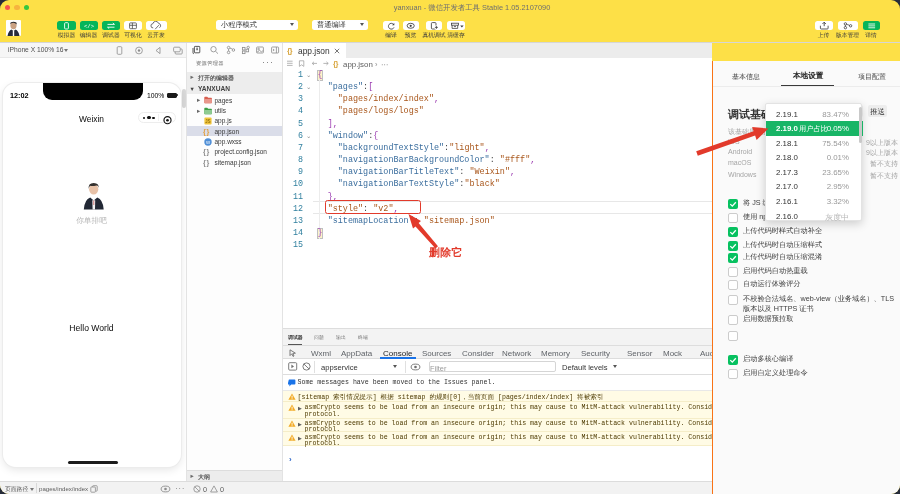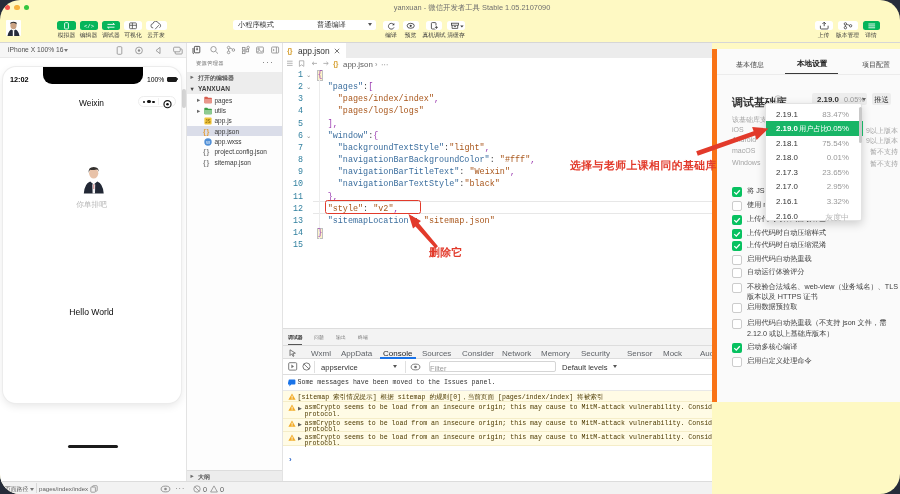--- a/index.html
+++ b/index.html
@@ -1,17 +1,17 @@
 <!DOCTYPE html>
 <html><head><meta charset="utf-8">
 <style>
 *{margin:0;padding:0;box-sizing:border-box}
 html,body{width:900px;height:494px;background:#262c3a;overflow:hidden}
 body{font-family:"Liberation Sans",sans-serif;-webkit-font-smoothing:antialiased}
-#win{position:absolute;left:0;top:0;width:900px;height:494px;border-radius:20px;overflow:hidden;background:#fef9c3}
+#win{position:absolute;left:0;top:0;width:900px;height:494px;border-radius:9px;overflow:hidden;background:#fde047}
 .abs{position:absolute}
 .tl{position:absolute;top:4.5px;width:5.6px;height:5.6px;border-radius:50%}
 .glabel{position:absolute;top:31px;width:28px;font-size:5.8px;color:#3b3b3b;text-align:center;white-space:nowrap}
 .gbtn{position:absolute;top:20.5px;height:9.6px;border-radius:2.5px;background:#06b55a}
 .wbtn{position:absolute;top:20.5px;height:9.6px;border-radius:2.5px;background:#fff}
 .drop{position:absolute;top:19.8px;height:9.8px;background:#fff;border-radius:2.5px;font-size:7.2px;color:#333;line-height:9.8px;padding-left:5px}
 .caret{position:absolute;right:4px;top:3.6px;width:0;height:0;border-left:2.6px solid transparent;border-right:2.6px solid transparent;border-top:3.2px solid #555}
 svg{display:block}
 </style></head>
 <body>
@@ -55,22 +55,22 @@
 <svg width="20.5" height="9.6" viewBox="0 0 20.5 9.6">
         <path d="M7.2 6.9 a2.1 2.1 0 0 1 -0.3 -4.2 a2.9 2.9 0 0 1 5.6 -0.4 a2.4 2.4 0 0 1 1 4.4" fill="none" stroke="#4a4a4a" stroke-width="0.8"></path>
         <path d="M12.8 4.2 L9.2 8.2" stroke="#4a4a4a" stroke-width="0.8"></path>
       </svg>
     </div>
 <div class="glabel" style="left:52.5px">模拟器</div>
 <div class="glabel" style="left:74.5px">编辑器</div>
 <div class="glabel" style="left:97px">调试器</div>
 <div class="glabel" style="left:119px">可视化</div>
 <div class="glabel" style="left:142px">云开发</div>
-<div class="drop" style="left:233px;width:90px">小程序模式<span class="caret"></span></div>
-<div class="drop" style="left:312px;width:64px">普通编译<span class="caret"></span></div>
+<div class="drop" style="left:216px;width:82px">小程序模式<span class="caret"></span></div>
+<div class="drop" style="left:312px;width:56px">普通编译<span class="caret"></span></div>
 <div class="wbtn" style="left:383px;width:15.5px">
 <svg width="15.5" height="9.6" viewBox="0 0 15.5 9.6">
         <path d="M10.5 3.3 a2.9 2.9 0 1 0 0.5 3.1" fill="none" stroke="#3d3d3d" stroke-width="0.85"></path>
         <path d="M11.3 1.9 L11.3 4.2 L9.0 4.2 Z" fill="#3d3d3d"></path>
       </svg>
     </div>
 <div class="wbtn" style="left:403px;width:15.5px">
 <svg width="15.5" height="9.6" viewBox="0 0 15.5 9.6">
         <ellipse cx="7.7" cy="4.8" rx="3.6" ry="2.5" fill="none" stroke="#3d3d3d" stroke-width="0.85"></ellipse>
         <circle cx="7.7" cy="4.8" r="1.1" fill="#3d3d3d"></circle>
@@ -126,21 +126,21 @@
    <rect x="2.2" y="0.7" width="4.6" height="7.6" rx="1" fill="none" stroke="#8c8c8c" stroke-width="0.8"></rect>
    <circle cx="24" cy="4.5" r="3.4" fill="none" stroke="#8c8c8c" stroke-width="0.8"></circle>
           <circle cx="24" cy="4.5" r="1.2" fill="#8c8c8c"></circle>
    <path d="M45 1.4 L41 4.5 L45 7.6 Z" fill="none" stroke="#8c8c8c" stroke-width="0.8" stroke-linejoin="round"></path>
    <rect x="58.6" y="1.2" width="6.6" height="4.6" rx="1" fill="none" stroke="#8c8c8c" stroke-width="0.8"></rect>
           <path d="M60.2 5.8 v1.4 a0.8 0.8 0 0 0 0.8 0.8 h5.4 a0.8 0.8 0 0 0 0.8 -0.8 v-3.4 a0.8 0.8 0 0 0 -0.8 -0.8 h-1" fill="none" stroke="#8c8c8c" stroke-width="0.8"></path>
   </svg>
  </div>
  <div class="abs" style="left:181.5px;top:46px;width:4px;height:19px;background:#d9d9d9;border-radius:2px"></div>
 
- <div class="abs" style="left:3px;top:24px;width:177.5px;height:336px;background:#fff;border-radius:13px;box-shadow:0 0 0 1px #ececec,0 3px 8px rgba(0,0,0,0.10)">
+ <div class="abs" style="left:3px;top:40px;width:177.5px;height:384px;background:#fff;border-radius:13px;box-shadow:0 0 0 1px #ececec,0 3px 8px rgba(0,0,0,0.10)">
   <div class="abs" style="left:40px;top:0;width:99.5px;height:16.6px;background:#000;border-radius:0 0 9px 9px"></div>
   <span class="abs" style="left:7px;top:8px;font-size:7.3px;font-weight:700;color:#000">12:02</span>
   <span class="abs" style="left:144px;top:9px;font-size:6.8px;color:#000">100%</span>
   <div class="abs" style="left:163.5px;top:9.5px;width:10px;height:5.4px;background:#1a1a1a;border-radius:1.4px"></div>
   <div class="abs" style="left:174px;top:11.2px;width:1.4px;height:2px;background:#1a1a1a;border-radius:0 1px 1px 0"></div>
   <span class="abs" style="left:0;top:31px;width:177px;text-align:center;font-size:8.4px;color:#0a0a0a">Weixin</span>
   <div class="abs" style="left:134.5px;top:28.5px;width:38.5px;height:11.4px;border:1px solid #ededed;border-radius:6px;background:#fff">
    <span class="abs" style="left:4.4px;top:4.1px;width:2.4px;height:2.4px;border-radius:50%;background:#111"></span>
    <span class="abs" style="left:8.6px;top:3.4px;width:3.6px;height:3.6px;border-radius:50%;background:#111"></span>
    <span class="abs" style="left:13.8px;top:4.1px;width:2.4px;height:2.4px;border-radius:50%;background:#111"></span>
@@ -457,21 +457,21 @@
 
 <style>
 .cb{position:absolute;left:15px;width:10px;height:10px;border-radius:2px}
 .cbc{background:#07c160}
 .cbu{background:#fff;border:1px solid #ccc}
 .cblb{position:absolute;left:30px;font-size:7.2px;color:#3c3c3c;line-height:10.8px;width:154px}
 .gray{position:absolute;font-size:7px;color:#a5a5a5}
 .ver{position:absolute;left:10px;font-size:7.9px;color:#333}
 .pct{position:absolute;right:12px;font-size:7.9px;color:#999;text-align:right}
 </style>
-<div class="abs" style="left:712px;top:49px;width:188px;height:353px;background:#fafafa;border-left:5px solid #f97316">
+<div class="abs" style="left:712px;top:61px;width:188px;height:433px;background:#fafafa;border-left:1px solid #f97316">
  <span class="abs" style="left:19px;top:10.5px;font-size:7px;color:#454545">基本信息</span>
  <span class="abs" style="left:80px;top:10px;font-size:7.6px;font-weight:700;color:#222">本地设置</span>
  <span class="abs" style="left:145px;top:10.5px;font-size:7px;color:#454545">项目配置</span>
  <div class="abs" style="left:0;top:24.5px;width:188px;height:1px;background:#ececec"></div>
  <div class="abs" style="left:68px;top:23.5px;width:53px;height:1.8px;background:#3a3a3a"></div>
  <span class="abs" style="left:15px;top:45.5px;font-size:11px;font-weight:700;color:#333">调试基础库</span>
  <svg class="abs" style="left:57px;top:45.5px" width="8" height="8" viewBox="0 0 8 8">
         <circle cx="4" cy="4" r="3.3" fill="none" stroke="#b0b0b0" stroke-width="0.8"></circle>
         <text x="4" y="5.8" font-size="5" fill="#b0b0b0" text-anchor="middle">?</text>
       </svg>
@@ -521,21 +521,20 @@
  <div class="cblb" style="top:191.0px">上传代码时自动压缩混淆</div>
  <div class="cb cbu" style="top:205.5px"></div>
  <div class="cblb" style="top:204.5px">启用代码自动热重载</div>
  <div class="cb cbu" style="top:218.5px"></div>
  <div class="cblb" style="top:217.5px">自动运行体验评分</div>
  <div class="cb cbu" style="top:233.5px"></div>
  <div class="cblb" style="top:232.5px">不校验合法域名、web-view（业务域名）、TLS 版本以及 HTTPS 证书</div>
  <div class="cb cbu" style="top:253.5px"></div>
  <div class="cblb" style="top:252.5px">启用数据预拉取</div>
  <div class="cb cbu" style="top:270.0px"></div>
- <div class="cblb" style="top:269.0px">启用代码自动热重载（不支持 json 文件，需 2.12.0 或以上基础库版本）</div>
  <div class="cb cbc" style="top:294.0px">
         <svg width="10" height="10" viewBox="0 0 10 10">
           <path d="M2.3 5.1 L4.3 7.1 L7.8 3.2" fill="none" stroke="#fff" stroke-width="1.3"></path>
         </svg>
       </div>
  <div class="cblb" style="top:293.0px">启动多核心编译</div>
  <div class="cb cbu" style="top:308.0px"></div>
  <div class="cblb" style="top:307.0px">启用自定义处理命令</div>
 </div>
 
@@ -555,18 +554,17 @@
  <span class="ver" style="top:78.89px">2.17.0</span>
  <span class="pct" style="top:78.89px;color:#999">2.95%</span>
  <span class="ver" style="top:93.46px">2.16.1</span>
  <span class="pct" style="top:93.46px;color:#999">3.32%</span>
  <span class="ver" style="top:108.02px">2.16.0</span>
  <span class="pct" style="top:108.02px;color:#b5b5b5">灰度中</span>
  <div class="abs" style="left:92.5px;top:3px;width:3.5px;height:36px;background:#c9c9c9;border-radius:2px"></div>
 </div>
 
 <div class="abs" style="left:324.5px;top:200px;width:96px;height:13.6px;border:1.8px solid #e23a2b;border-radius:2.5px"></div>
-<span class="abs" style="left:570px;top:159px;font-size:10.8px;font-weight:700;color:#e23a2b;letter-spacing:0.5px;white-space:nowrap">选择与老师上课相同的基础库</span>
 <span class="abs" style="left:429px;top:245.5px;font-size:10.8px;font-weight:700;color:#e23a2b;letter-spacing:0.5px">删除它</span>
 <svg class="abs" style="left:0;top:0;pointer-events:none" width="900" height="494" viewBox="0 0 900 494">
  <polygon points="696.2,151.3 753.6,131.3 752.1,127.0 768.5,128.5 756.6,139.9 755.1,135.6 697.8,155.7" fill="#e23a2b"></polygon>
  <polygon points="435.5,248.5 415.5,226.4 413.0,228.4 408.5,214.0 421.0,221.0 418.6,223.0 438.0,246.3" fill="#e23a2b"></polygon>
 </svg>
 </div>
 </body></html>

